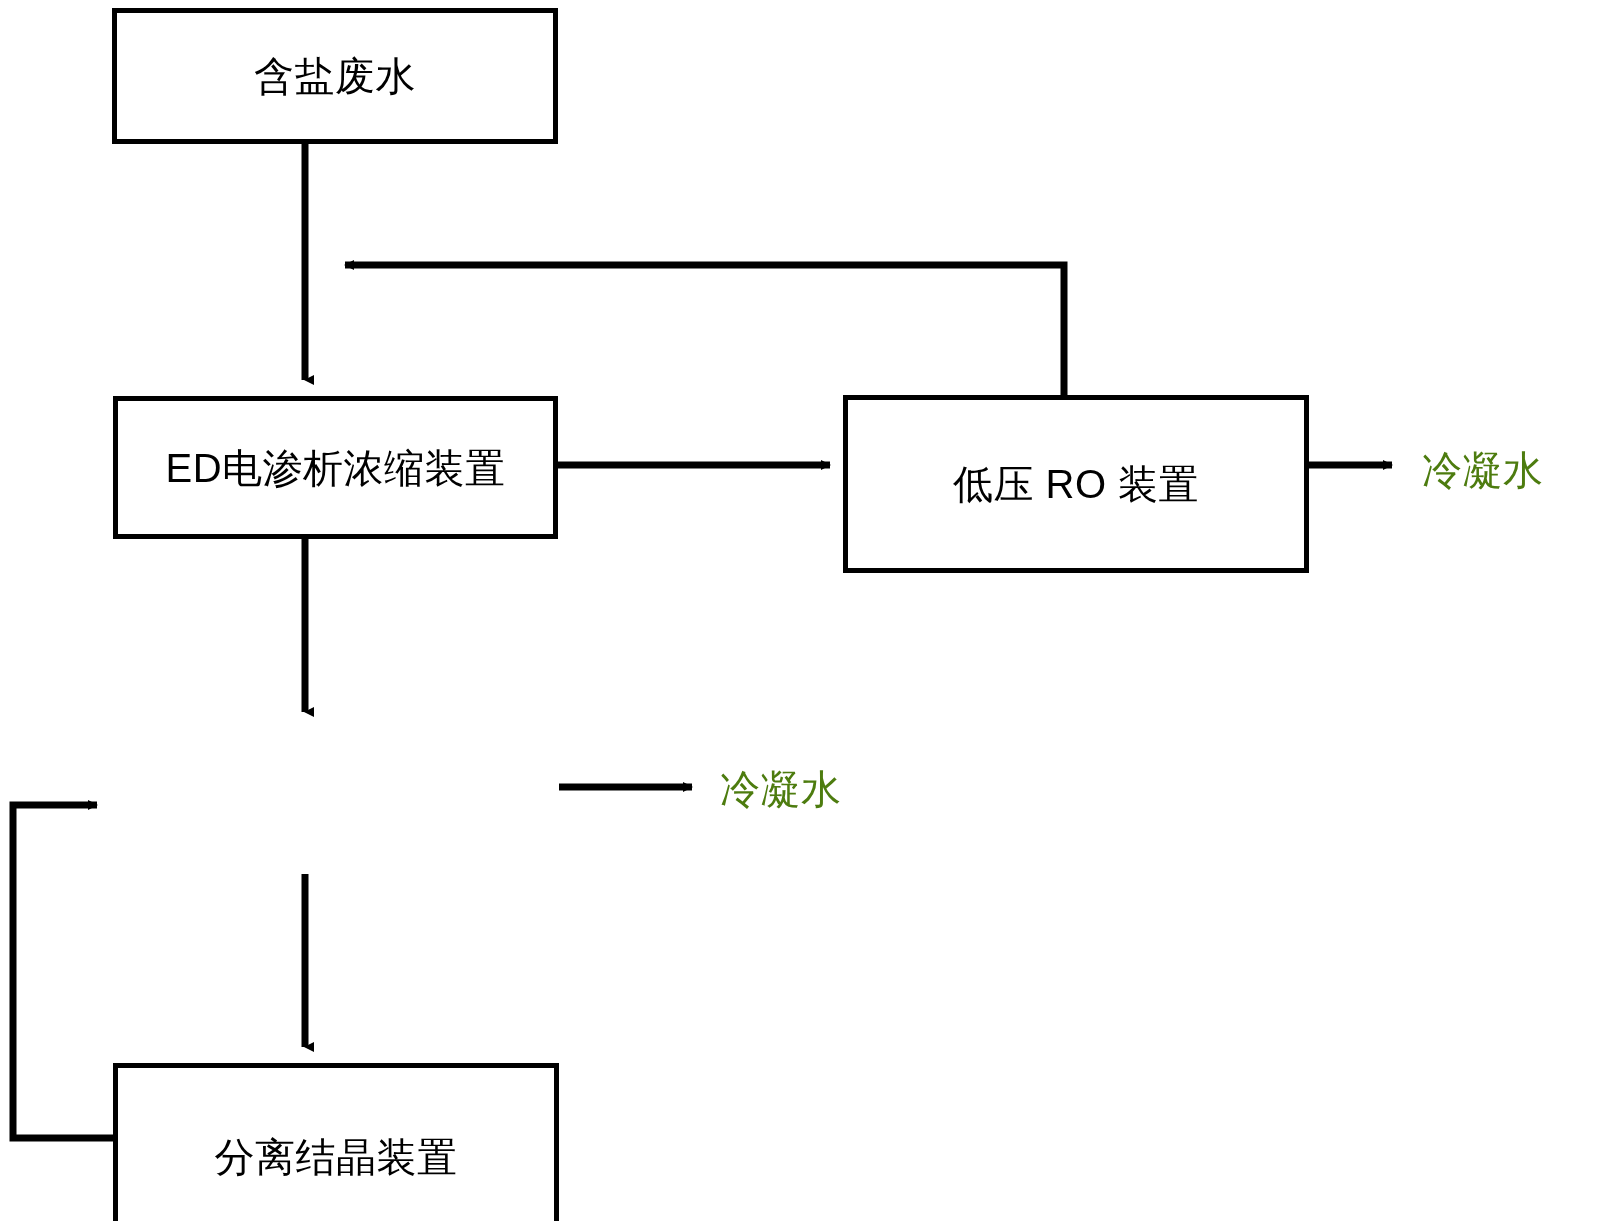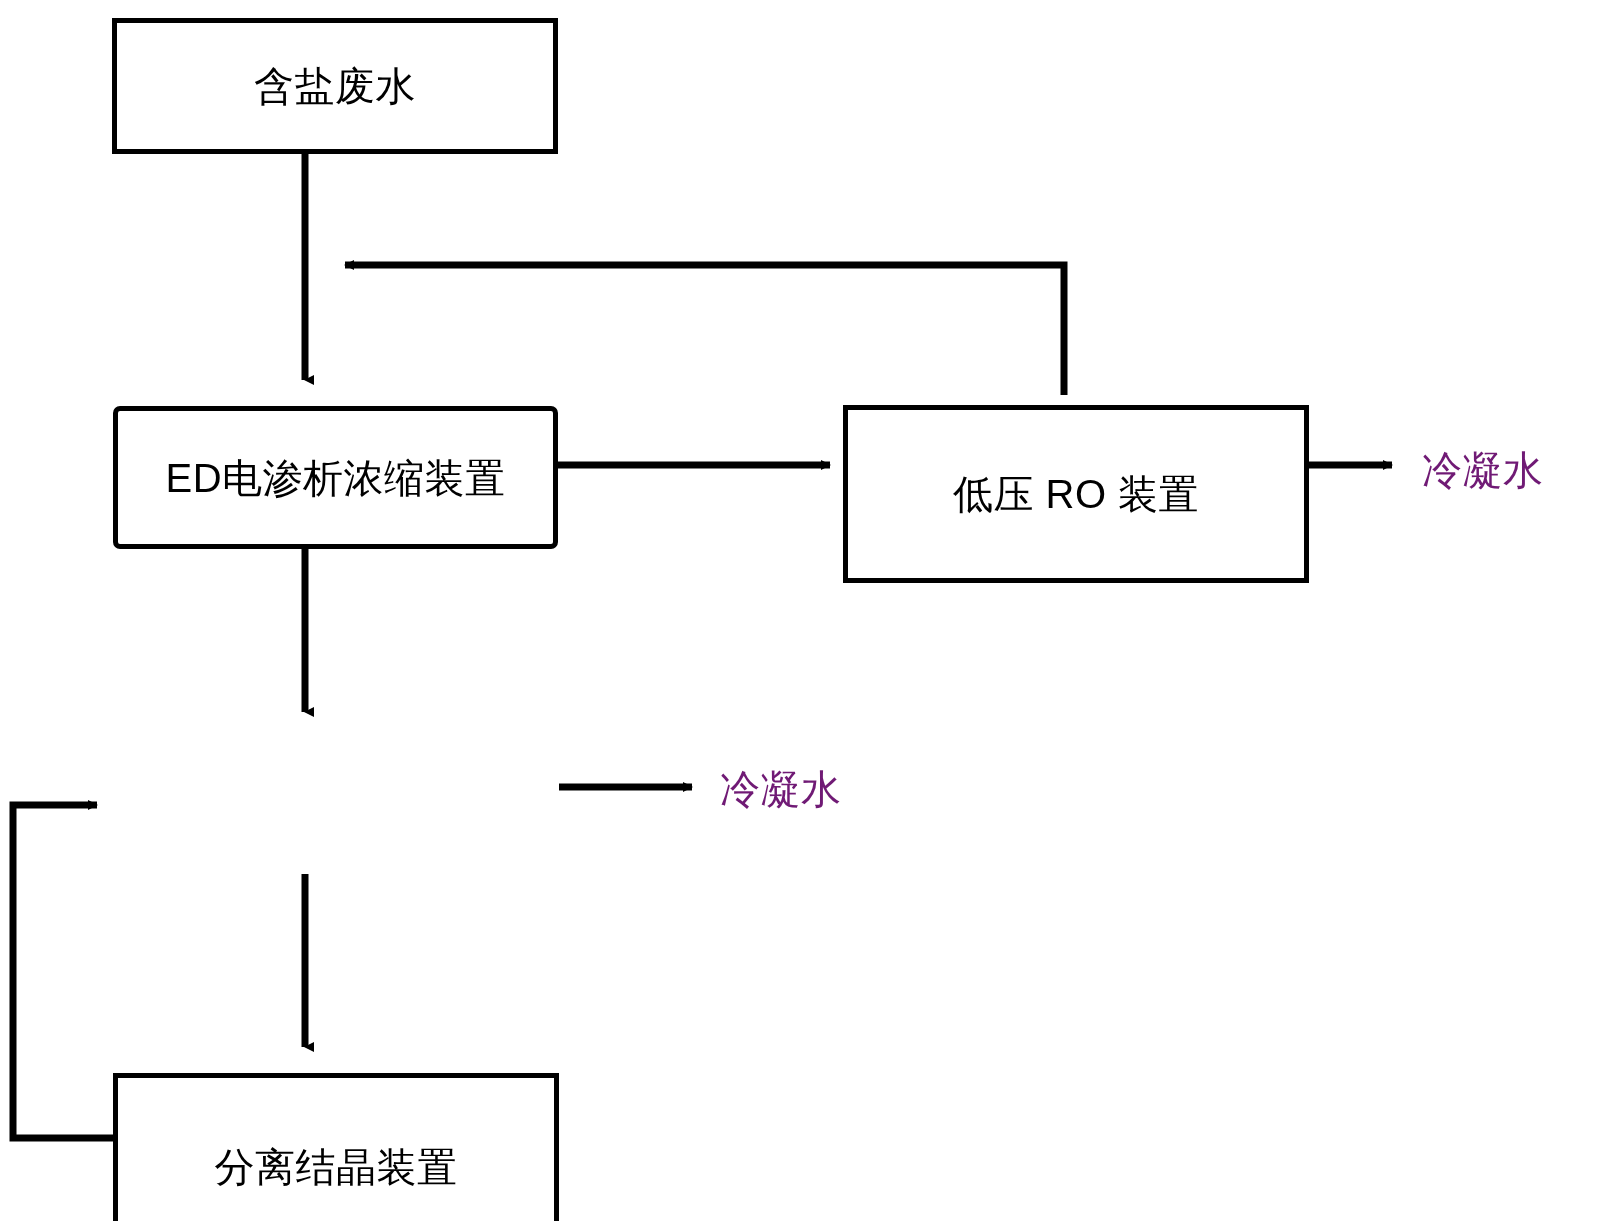--- a/index.html
+++ b/index.html
@@ -26,42 +26,41 @@
     height: 1221px;
   }
   .node-box {
     position: absolute;
     box-sizing: border-box;
     border: 5px solid #000000;
     background: #ffffff;
     display: flex;
     align-items: center;
     justify-content: center;
-    margin-top: 10px;
   }
   .node-label {
     font-size: 40px;
     line-height: 1.1;
     color: #000000;
     letter-spacing: 0.5px;
     white-space: nowrap;
     font-weight: 500;
     text-align: center;
   }
   .free-label {
     position: absolute;
     font-size: 40px;
-    color: #701a75;
+    color: #4d7c0f;
     white-space: nowrap;
     letter-spacing: 0.5px;
     font-weight: 500;
   }
   
   #node-feed        { left: 112px; top: 8px;    width: 446px; height: 136px; }
-  #node-ed          { left: 113px; top: 396px;  width: 445px; height: 143px; border-radius: 7px; }
+  #node-ed          { left: 113px; top: 396px;  width: 445px; height: 143px; }
   #node-ro          { left: 843px; top: 395px;  width: 466px; height: 178px; }
   #node-evap        { left: 113px; top: 728px;  width: 446px; height: 146px; }
   #node-cryst       { left: 113px; top: 1063px; width: 446px; height: 188px; }
 
   #label-cond-ro    { left: 1422px; top: 443px; }
   #label-cond-evap  { left: 720px;  top: 762px; }
 </style>
 </head>
 <body>
 

